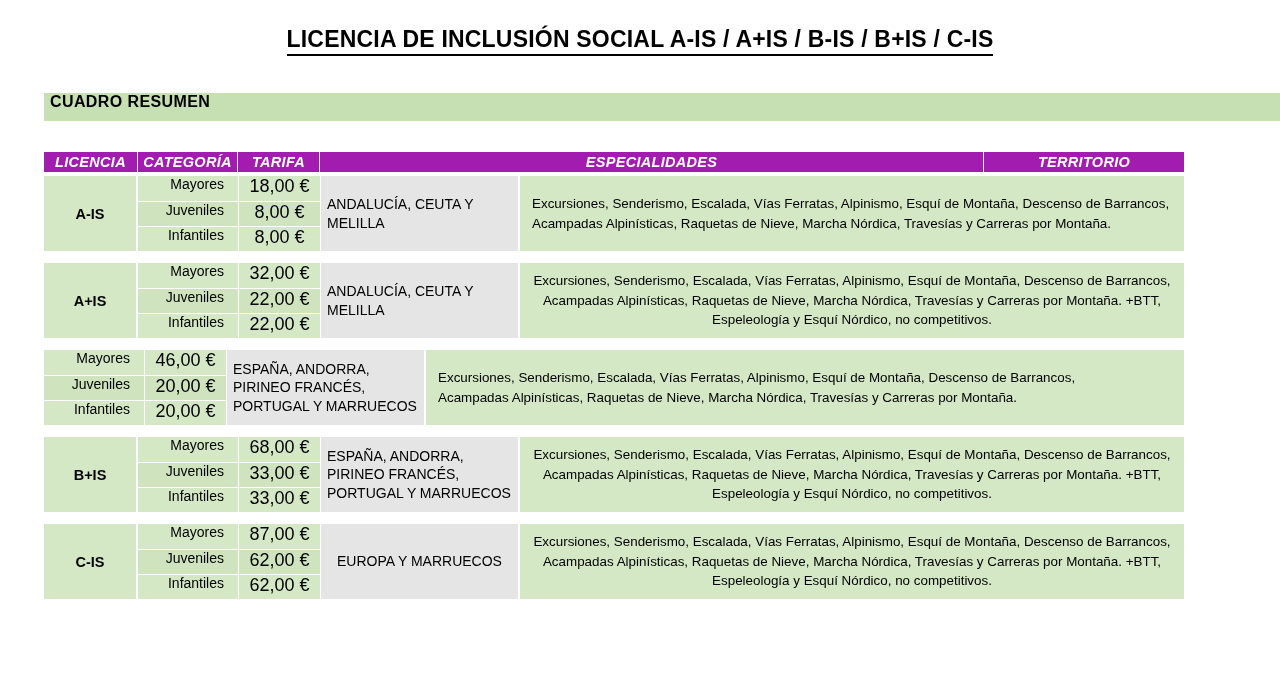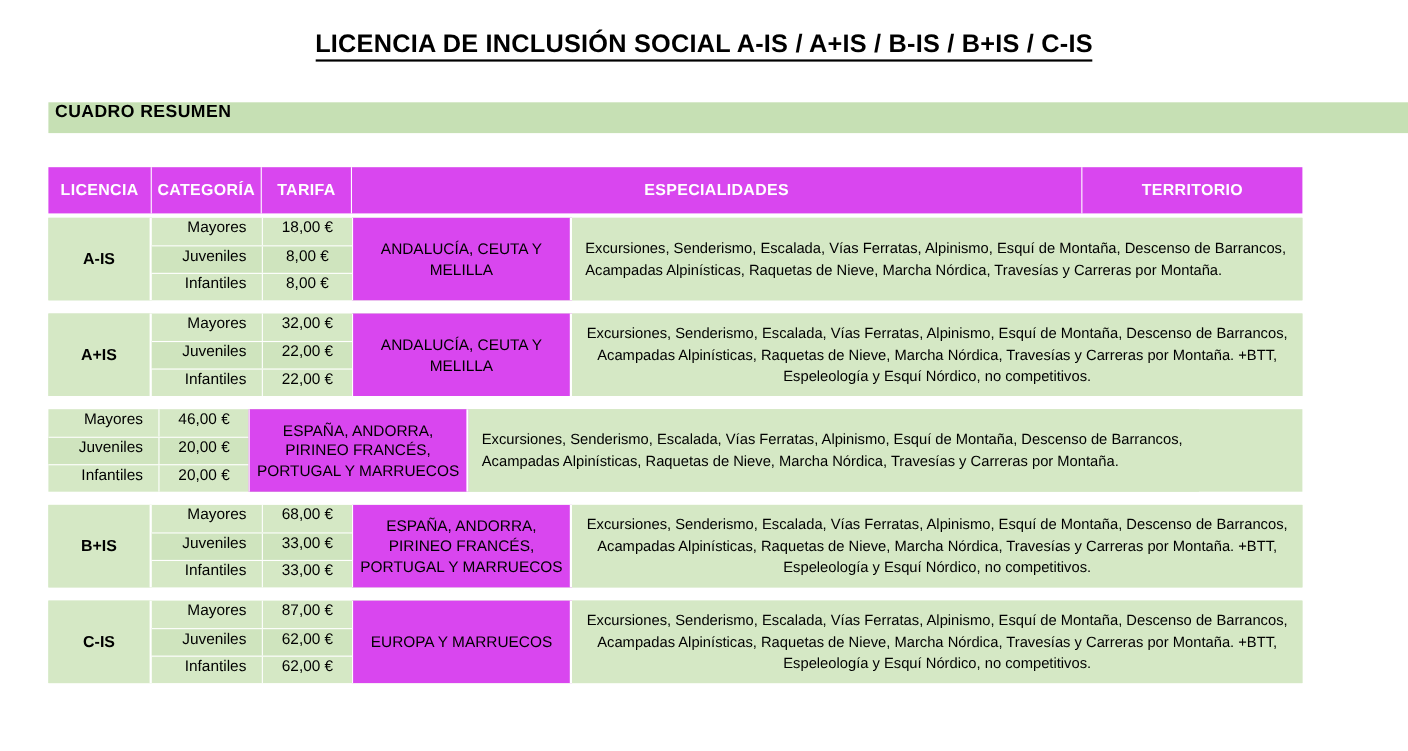--- a/index.html
+++ b/index.html
@@ -59,22 +59,23 @@
   
   .table {
     position: absolute;
     left: 44px;
     top: 152px;
     width: 1140px;
   }
 
   .thead {
     display: flex;
-    background: #d946ef;
-    height: 42px;
+    background: #a21caf;
+    height: 20px;
+    font-style: italic;
   }
   .thead .th {
     color: #ffffff;
     font-size: 14.5px;
     font-weight: bold;
     display: flex;
     align-items: center;
     justify-content: center;
     letter-spacing: 0.3px;
     box-sizing: border-box;
@@ -124,31 +125,30 @@
     width: 100px;
     text-align: right;
     padding-right: 14px;
     box-sizing: border-box;
     font-size: 14px;
   }
   .catpair .sub .tar {
     width: 82px;
     text-align: center;
     box-sizing: border-box;
-    font-size: 14px;
+    font-size: 18px;
     border-left: 1px solid #ffffff;
   }
   .catpair .sub.alt { background: #cfe4be; }
   .catpair .sub.row-sep { border-top: 1px solid #ffffff; }
 
   .cell-ter {
-    text-align: center;
     line-height: 1.32;
     padding: 0 6px;
-    background: #d946ef;
+    background: #e5e5e5;
     border-left: 1px solid #ffffff;
     border-right: 2px solid #ffffff;
   }
 
   .cell-esp {
     font-size: 13.4px;
     line-height: 1.45;
     padding: 6px 12px;
     background: #d5e8c5;
     display: flex;

